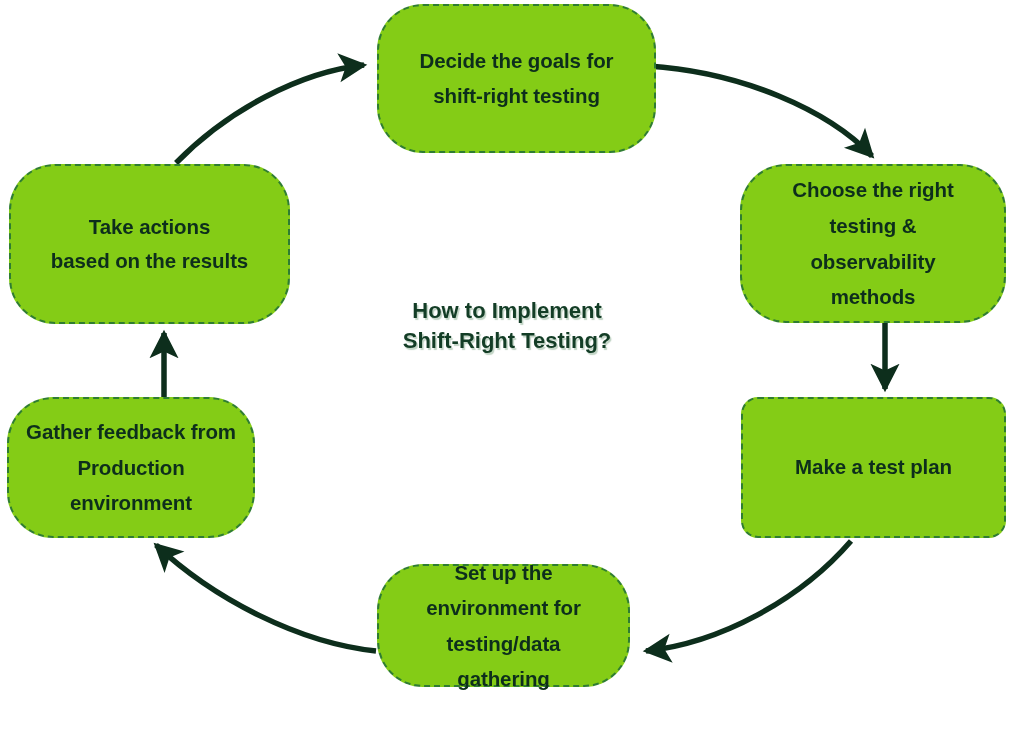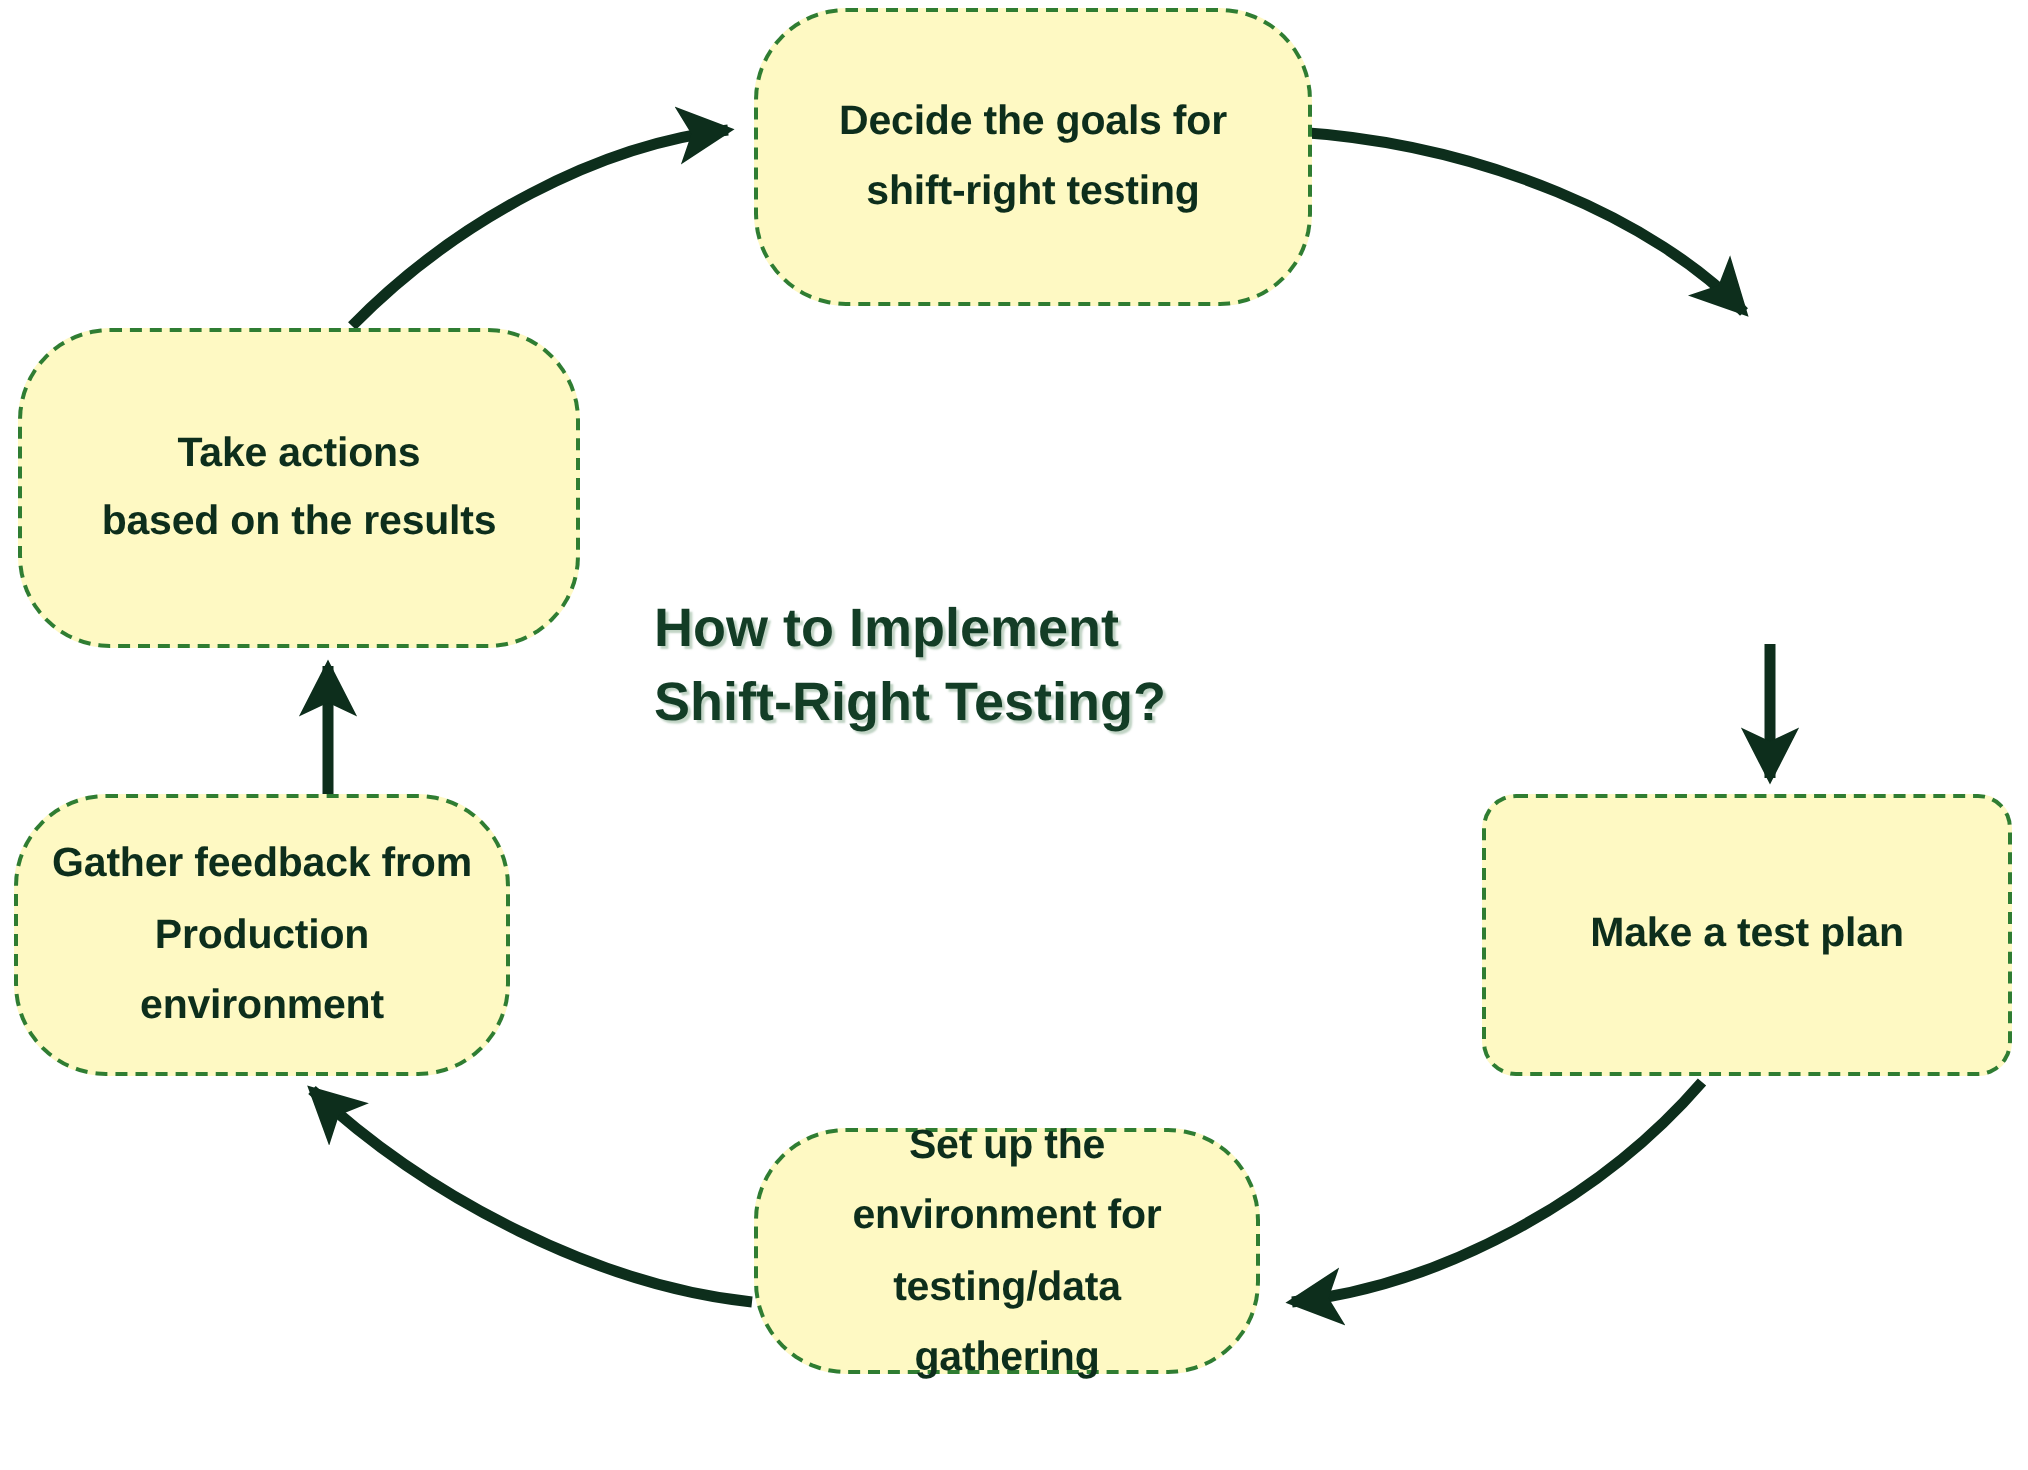--- a/index.html
+++ b/index.html
@@ -25,21 +25,21 @@
     position: absolute;
     left: 0;
     top: 0;
     width: 1014px;
     height: 735px;
     pointer-events: none;
   }
   .node {
     position: absolute;
     box-sizing: border-box;
-    background: #fef9c3;
+    background: #84cc16;
     border: 2px dashed #2f7d32;
     border-radius: 46px;
     display: flex;
     align-items: center;
     justify-content: center;
     text-align: center;
     color: #0d2e1c;
     font-weight: bold;
     font-size: 20.5px;
     line-height: 1.68;
@@ -70,24 +70,24 @@
     line-height: 1.74;
   }
   #node-take-actions {
     left: 9px;    top: 164px; width: 281px; height: 160px;
   }
   #center-title {
     position: absolute;
     left: 327px;
     top: 296px;
     width: 360px;
-    text-align: left;
+    text-align: center;
     color: #133d26;
     font-weight: bold;
-    font-size: 27px;
+    font-size: 22px;
     line-height: 1.36;
     white-space: pre-line;
     text-shadow: 1.5px 1.5px 1px rgba(140,175,148,0.55);
   }
 </style>
 </head>
 <body>
 
 <div id="canvas">
 
@@ -109,20 +109,26 @@
     <path d="M 376,651 C 300,643 215,600 156,545" fill="none" stroke="#0d2e1c" stroke-width="5.5" stroke-linecap="butt" marker-end="url(#arrowhead)"></path>
 
     <path d="M 164,400 L 164,333" fill="none" stroke="#0d2e1c" stroke-width="5.5" stroke-linecap="butt" marker-end="url(#arrowhead)"></path>
   </svg>
 
   <div class="node" id="node-decide-goals">
     <span class="node-label">Decide the goals for
 shift-right testing</span>
   </div>
 
+  <div class="node" id="node-choose-methods">
+    <span class="node-label">Choose the right
+testing &amp;
+observability
+methods</span>
+  </div>
 
   <div class="node" id="node-test-plan">
     <span class="node-label">Make a test plan</span>
   </div>
 
   <div class="node" id="node-setup-env">
     <span class="node-label">Set up the
 environment for
 testing/data
 gathering</span>

